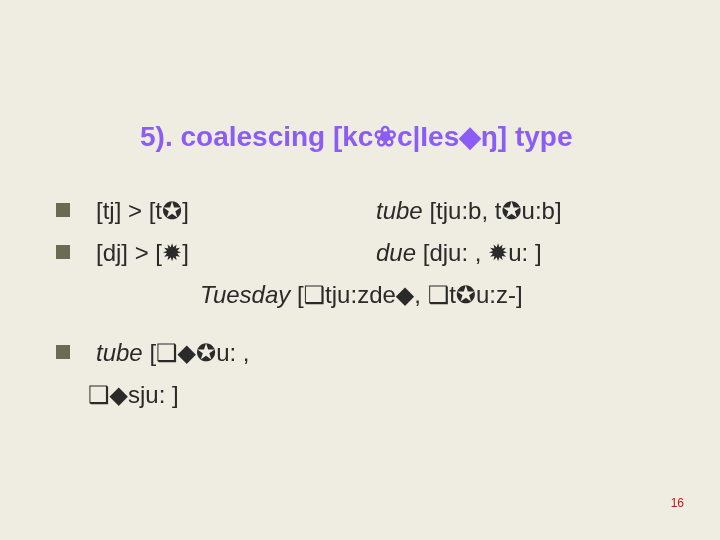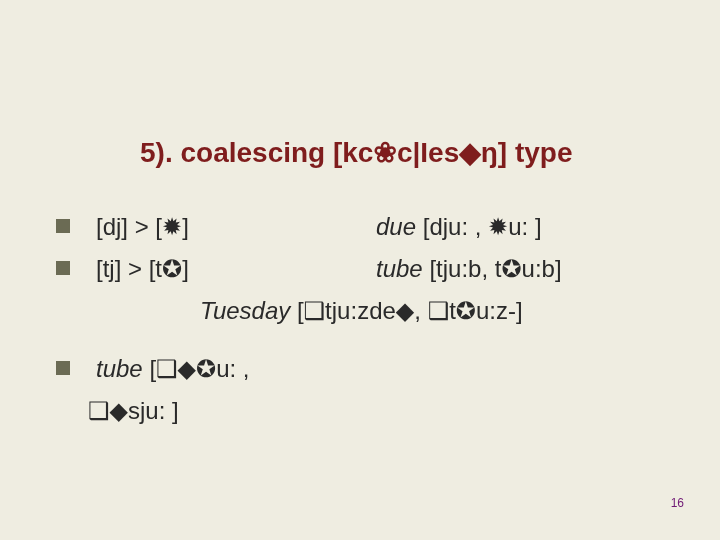--- a/index.html
+++ b/index.html
@@ -14,22 +14,22 @@
   }
   .slide {
     box-sizing: border-box;
     width: 720px;
     height: 540px;
     padding: 120px 50px 0 50px;
     position: relative;
   }
   .title {
     font-size: 28px;
-    margin: 16px 0 40px 90px;
-    color: #7f1d1d;
+    margin: 0 0 40px 90px;
+    color: #8b5cf6;
   }
   .content {
     font-size: 24px;
     line-height: 1.5;
   }
   .row {
     display: flex;
     align-items: flex-start;
     margin-bottom: 6px;
   }
@@ -56,45 +56,45 @@
   }
   .sub2 {
     margin-left: 38px;
     margin-top: 2px;
   }
   .pagenum {
     position: absolute;
     right: 36px;
     bottom: 30px;
     font-size: 12px;
-    color: #701a75;
+    color: #b91c1c;
   }
 </style>
 </head>
 <body>
 
 <div class="slide">
 
   <h2 class="title">5). coalescing [kc❀c|Ies◆ŋ] type</h2>
 
   <div class="content">
 
     <div class="row">
       <div class="bullet"></div>
-      <div class="left-col">[dj] &gt; [✹]</div>
+      <div class="left-col">[tj] &gt; [t✪]</div>
       <div class="right-col">
-        <span class="italic">due </span><span>[dju: , ✹u: ]</span>
+        <span class="italic">tube </span><span>[tju:b, t✪u:b]</span>
       </div>
     </div>
 
     <div class="row">
       <div class="bullet"></div>
-      <div class="left-col">[tj] &gt; [t✪]</div>
+      <div class="left-col">[dj] &gt; [✹]</div>
       <div class="right-col">
-        <span class="italic">tube </span><span>[tju:b, t✪u:b]</span>
+        <span class="italic">due </span><span>[dju: , ✹u: ]</span>
       </div>
     </div>
 
     <div class="sub">
       <span class="italic">Tuesday </span><span>[❑tju:zde◆, ❑t✪u:z-]</span>
     </div>
 
     <div class="row">
       <div class="bullet"></div>
       <div class="right-col">

